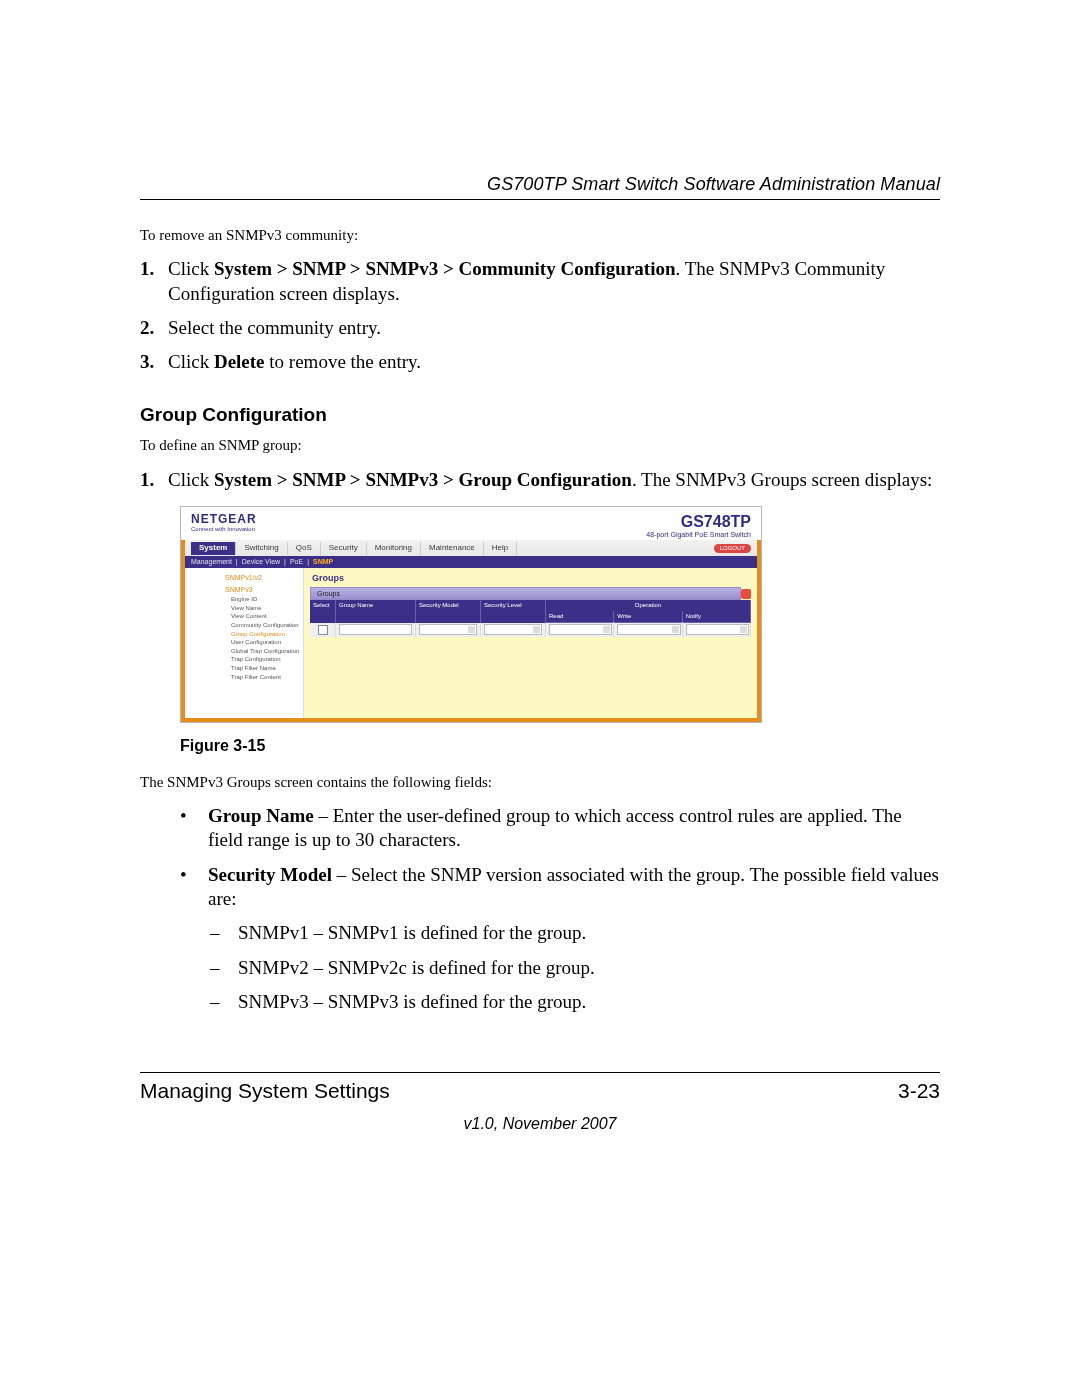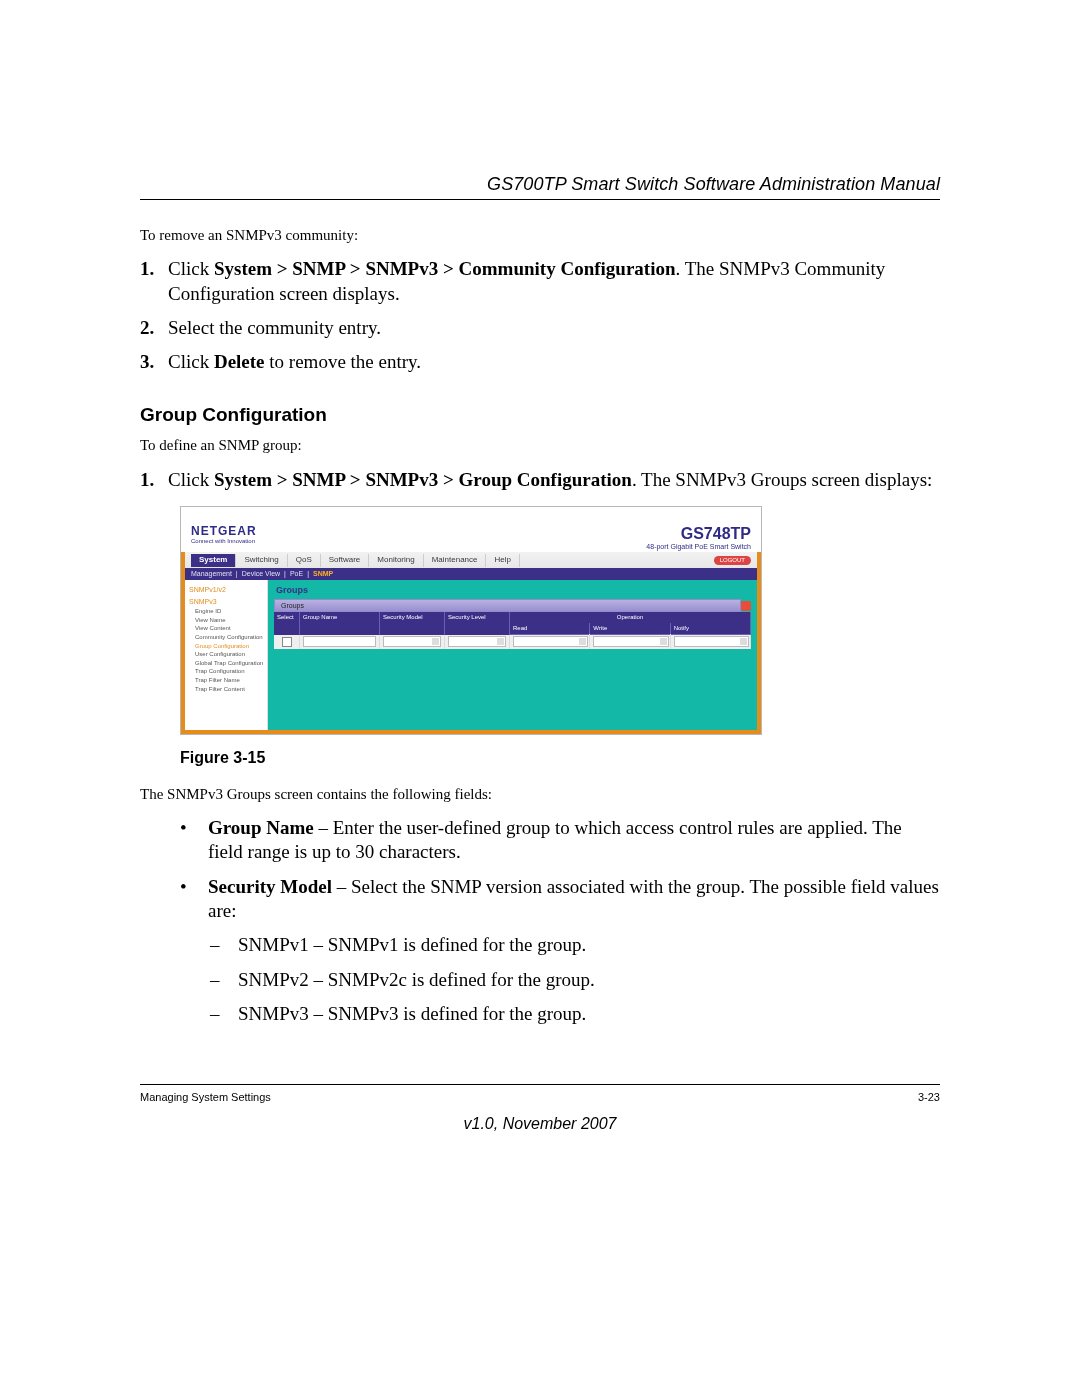--- a/index.html
+++ b/index.html
@@ -96,21 +96,21 @@
   .footer {
     position: absolute;
     left: 140px;
     bottom: 264px;
     width: 800px;
   }
   .footer-row {
     display: flex;
     justify-content: space-between;
     font-family: Arial, Helvetica, sans-serif;
-    font-size: 11px;
+    font-size: 21px;
     margin-top: 6px;
   }
   .footer-version {
     text-align: center;
     font-style: italic;
     font-family: Arial, Helvetica, sans-serif;
     font-size: 16px;
     margin-top: 12px;
   }
 
@@ -125,21 +125,20 @@
   }
   .ui-outer {
     border: 4px solid #e58c1a;
     border-top: 0;
   }
   .ui-top {
     display: flex;
     justify-content: space-between;
     align-items: flex-start;
     padding: 6px 10px 2px 10px;
-    margin-top: 12px;
   }
   .ui-logo {
     color: #2e2b87;
     font-weight: bold;
     font-size: 12px;
     letter-spacing: 1px;
   }
   .ui-tagline {
     color: #2e2b87;
     font-size: 6px;
@@ -185,21 +184,22 @@
     font-size: 7px;
     padding: 2px 6px;
     display: flex;
     gap: 4px;
   }
   .ui-subtabs span { opacity: .85; }
   .ui-subtabs .hi { color: #ffb020; opacity: 1; font-weight: bold; }
   .ui-body {
     display: flex;
     min-height: 150px;
-    background: #14b8a6;
+    background: #fef9c3;
+    margin-left: 36px;
   }
   .ui-side {
     width: 82px;
     background: #fff;
     border-right: 1px solid #ddd;
     padding: 4px 0;
   }
   .ui-side .sec {
     color: #e58c1a;
     font-size: 7px;
@@ -352,21 +352,21 @@
         <div class="ui-model">
           <b>GS748TP</b>
           <span>48-port Gigabit PoE Smart Switch</span>
         </div>
       </div>
       <div class="ui-outer">
       <div class="ui-tabs">
         <div class="ui-tab active">System</div>
         <div class="ui-tab">Switching</div>
         <div class="ui-tab">QoS</div>
-        <div class="ui-tab">Software</div>
+        <div class="ui-tab">Security</div>
         <div class="ui-tab">Monitoring</div>
         <div class="ui-tab">Maintenance</div>
         <div class="ui-tab">Help</div>
         <div class="ui-logout">LOGOUT</div>
       </div>
       <div class="ui-subtabs">
         <span>Management</span>
         <span>|</span>
         <span>Device View</span>
         <span>|</span>

